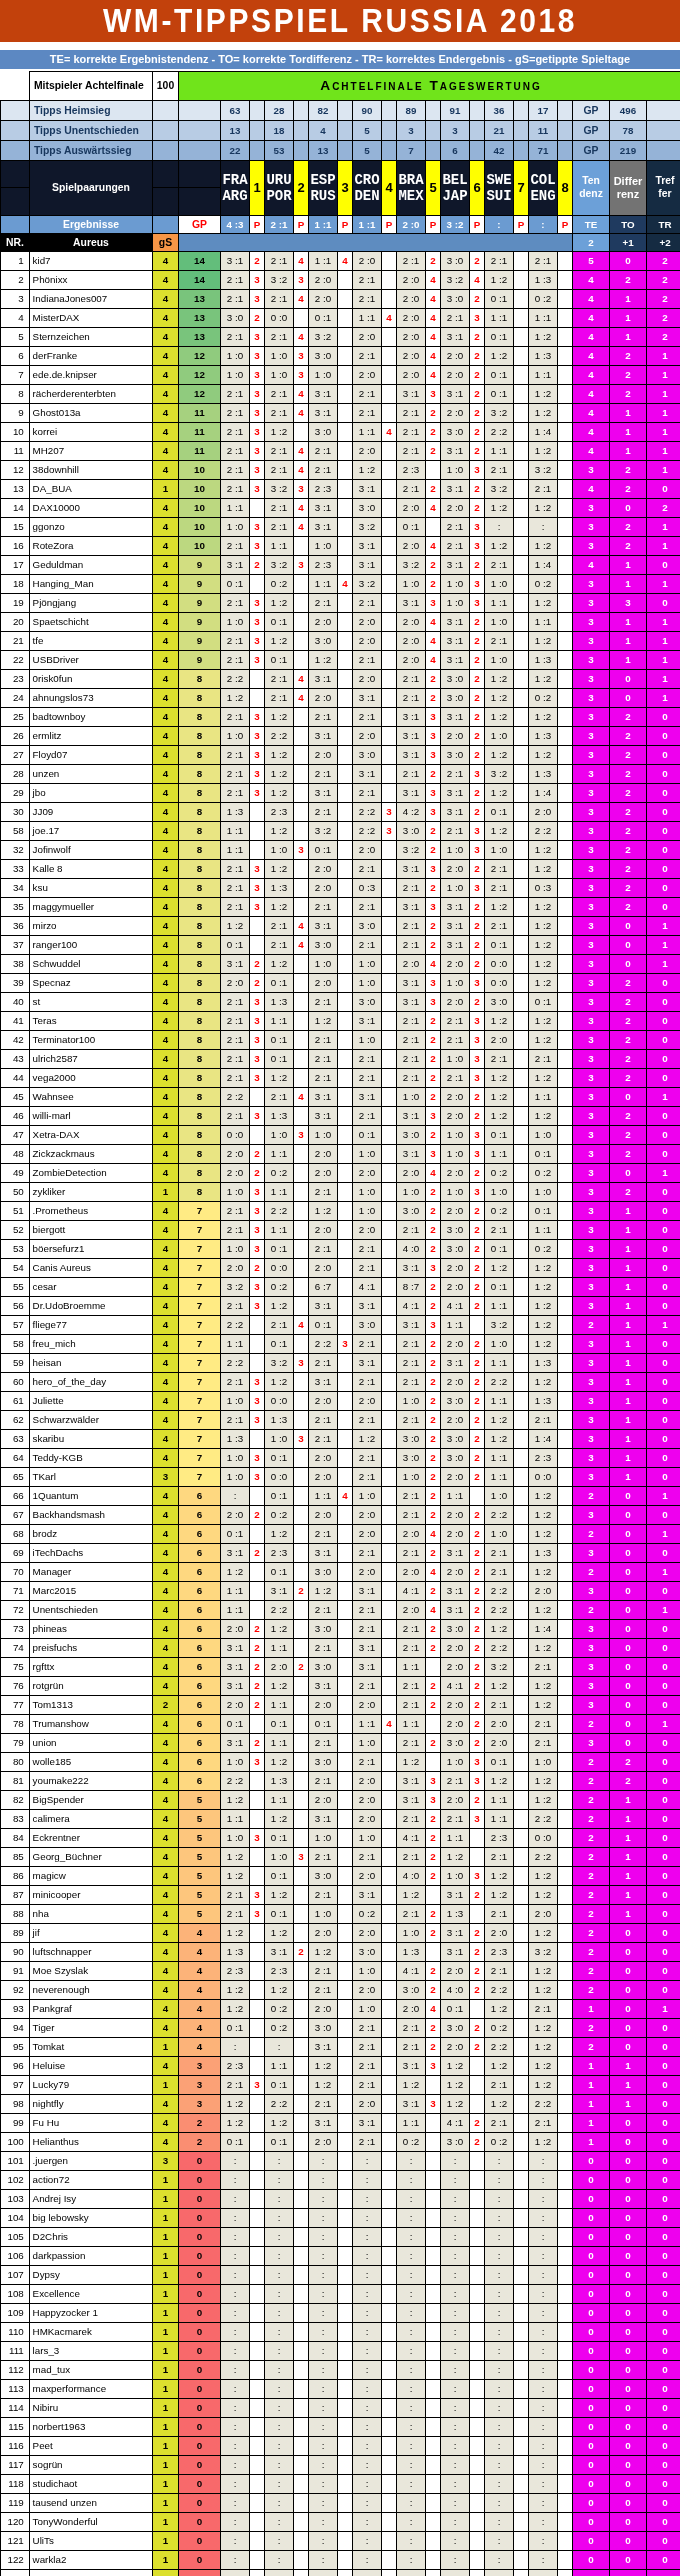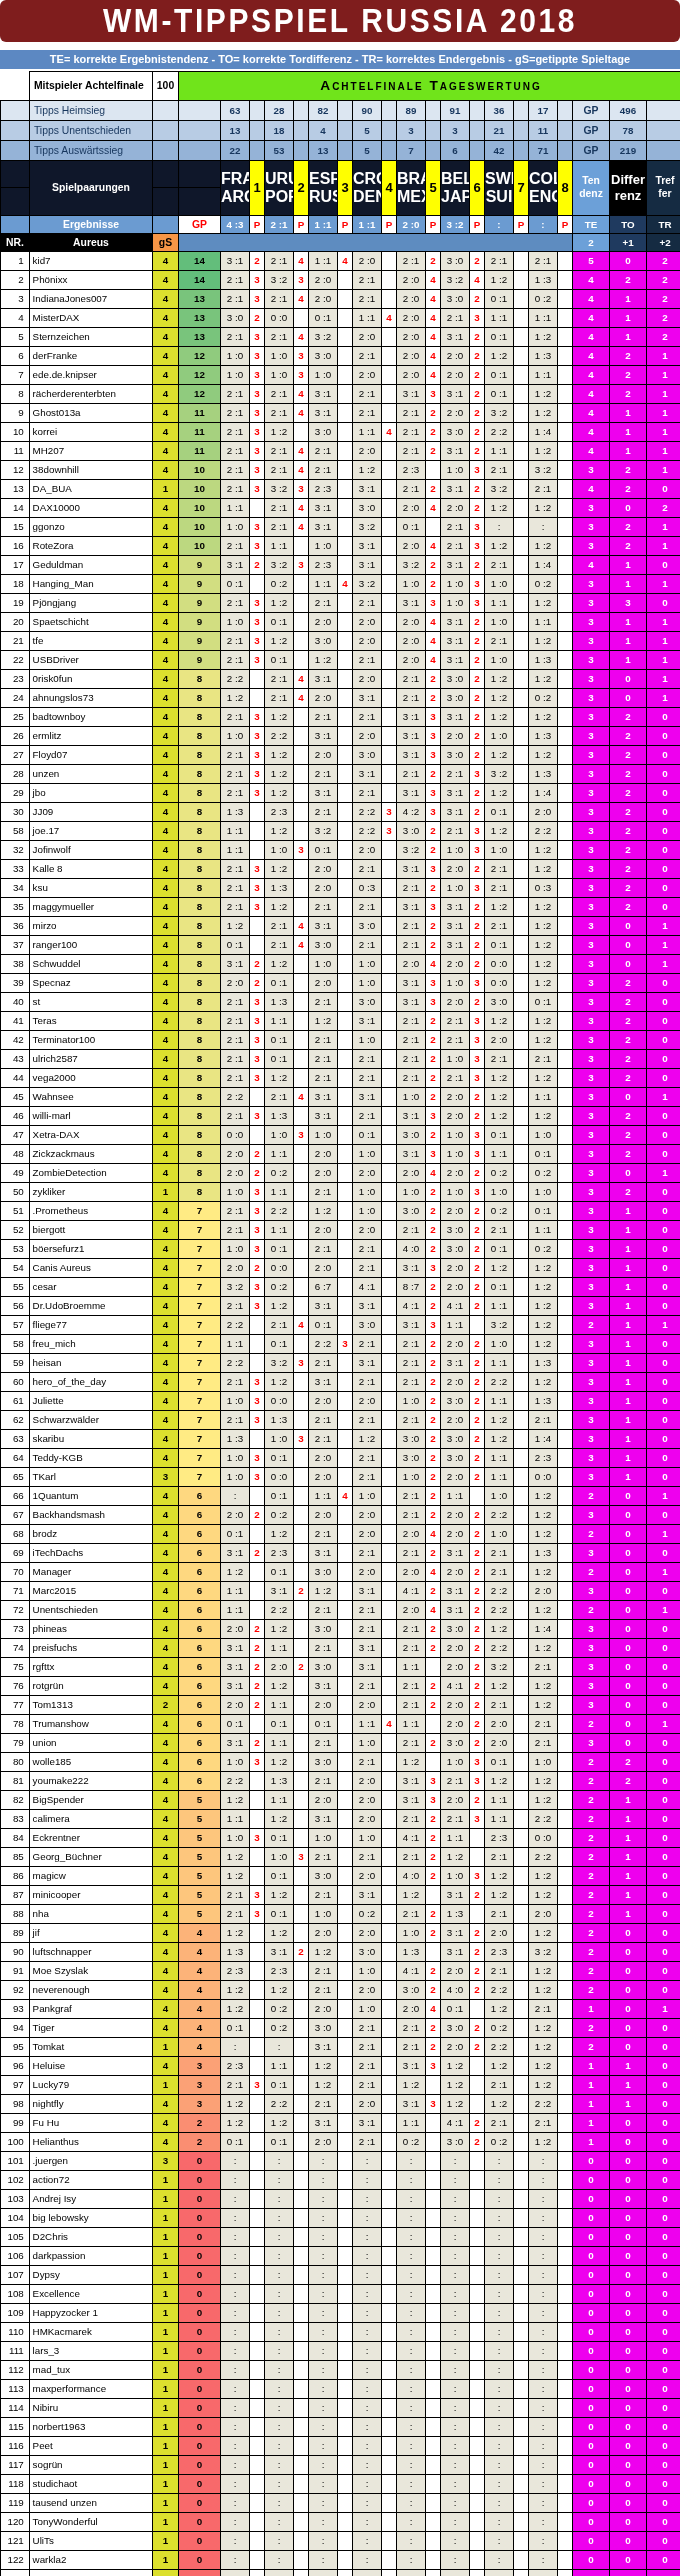--- a/index.html
+++ b/index.html
@@ -1,44 +1,44 @@
 <!DOCTYPE html>
 <html style="font-size:10.4px"><head>
 <meta charset="utf-8">
 <style>
   html,body{margin:0;padding:0;background:#fff;}
   body{width:680px;font-family:"Liberation Sans",sans-serif;}
-  .title-bar{height:42px;background:#7f1d1d;color:#fff;display:flex;align-items:center;justify-content:center;border-radius:6px;}
+  .title-bar{height:42px;background:#c2410c;color:#fff;display:flex;align-items:center;justify-content:center;}
   .title-bar span{font-weight:bold;font-size:30px;letter-spacing:2.6px;transform:scaleY(1.12);white-space:nowrap;}
   .legend-bar{margin-top:7.8px;height:19px;background:#5C88C2;color:#fff;display:flex;align-items:center;justify-content:center;font-weight:bold;font-size:11px;white-space:nowrap;}
   table{border-collapse:collapse;table-layout:fixed;width:680px;margin-top:2px;}
   td{border:0.7px solid #000;padding:0;text-align:center;vertical-align:middle;font-size:9.8px;overflow:hidden;white-space:nowrap;}
   tr.mit{height:29px;}
   td.noborder{border:none;background:#fff;}
   td.mitlbl{font-size:10.4px;text-align:left;padding-left:3.9px;font-weight:bold;border-width:1.3px;}
   td.mitval{font-size:10.4px;font-weight:bold;border-width:1.3px;}
   td.banner{background:#70E41B;font-weight:bold;font-size:13.7px;letter-spacing:2px;font-variant:small-caps;border-width:1.3px;}
   tr.sr{height:20px;color:#17365D;}
   tr.s0 td{background:#DCE6F1;}
   tr.s1 td{background:#B8CCE4;}
   tr.s2 td{background:#95B3D7;}
-  tr.sr td.lbl{text-align:left;padding-left:3.9px;font-weight:normal;font-size:10.4px;}
+  tr.sr td.lbl{text-align:left;padding-left:3.9px;font-weight:bold;font-size:10.4px;}
   tr.sr td.num{font-weight:bold;font-size:9.8px;}
   tr.sr td.gpl{font-weight:bold;font-size:10.4px;}
   tr.pair{height:55px;}
   td.navy{background:#0f172a;color:#fff;font-weight:bold;}
   td.split{padding:0;}
   td.split div{height:50%;border-bottom:0.7px solid #000;}
   td.pairlbl{font-size:10.4px;}
   td.teams div{line-height:normal;}
-  td.teams{font-size:16px;}
+  td.teams{font-size:14px;font-family:Liberation Mono, monospace;}
   td.teams .tm{display:flex;flex-direction:column;justify-content:space-around;height:100%;}
   td.ynum{background:#FFFF00;color:#000;font-size:13px;font-weight:bold;}
   td.hte{background:#6CA0D8;color:#fff;font-weight:bold;font-size:10.4px;line-height:1.2;}
-  td.hto{background:#000000;color:#fff;font-weight:bold;font-size:13px;line-height:1.2;}
+  td.hto{background:#737373;color:#fff;font-weight:bold;font-size:11px;line-height:1.2;}
   td.htr{background:#152B42;color:#fff;font-weight:bold;font-size:10.4px;line-height:1.2;}
   tr.erg{height:18px;}
   td.ergc{background:#6B9BD1;color:#fff;font-weight:bold;}
   td.ergc.lblc{font-size:10.4px;margin-top:20px;}
   td.gpred{background:#fff;color:#FF0000;font-weight:bold;font-size:10.4px;}
   td.pcell{background:#fff;color:#FF0000;font-weight:bold;font-size:9.8px;}
   tr.nrh{height:18px;}
   td.blk{background:#000;color:#fff;font-weight:bold;font-size:10.4px;}
   td.gsh{background:#F79646;color:#000;font-weight:bold;font-size:10.4px;}
   td.band{background:#5E8CC0;}

